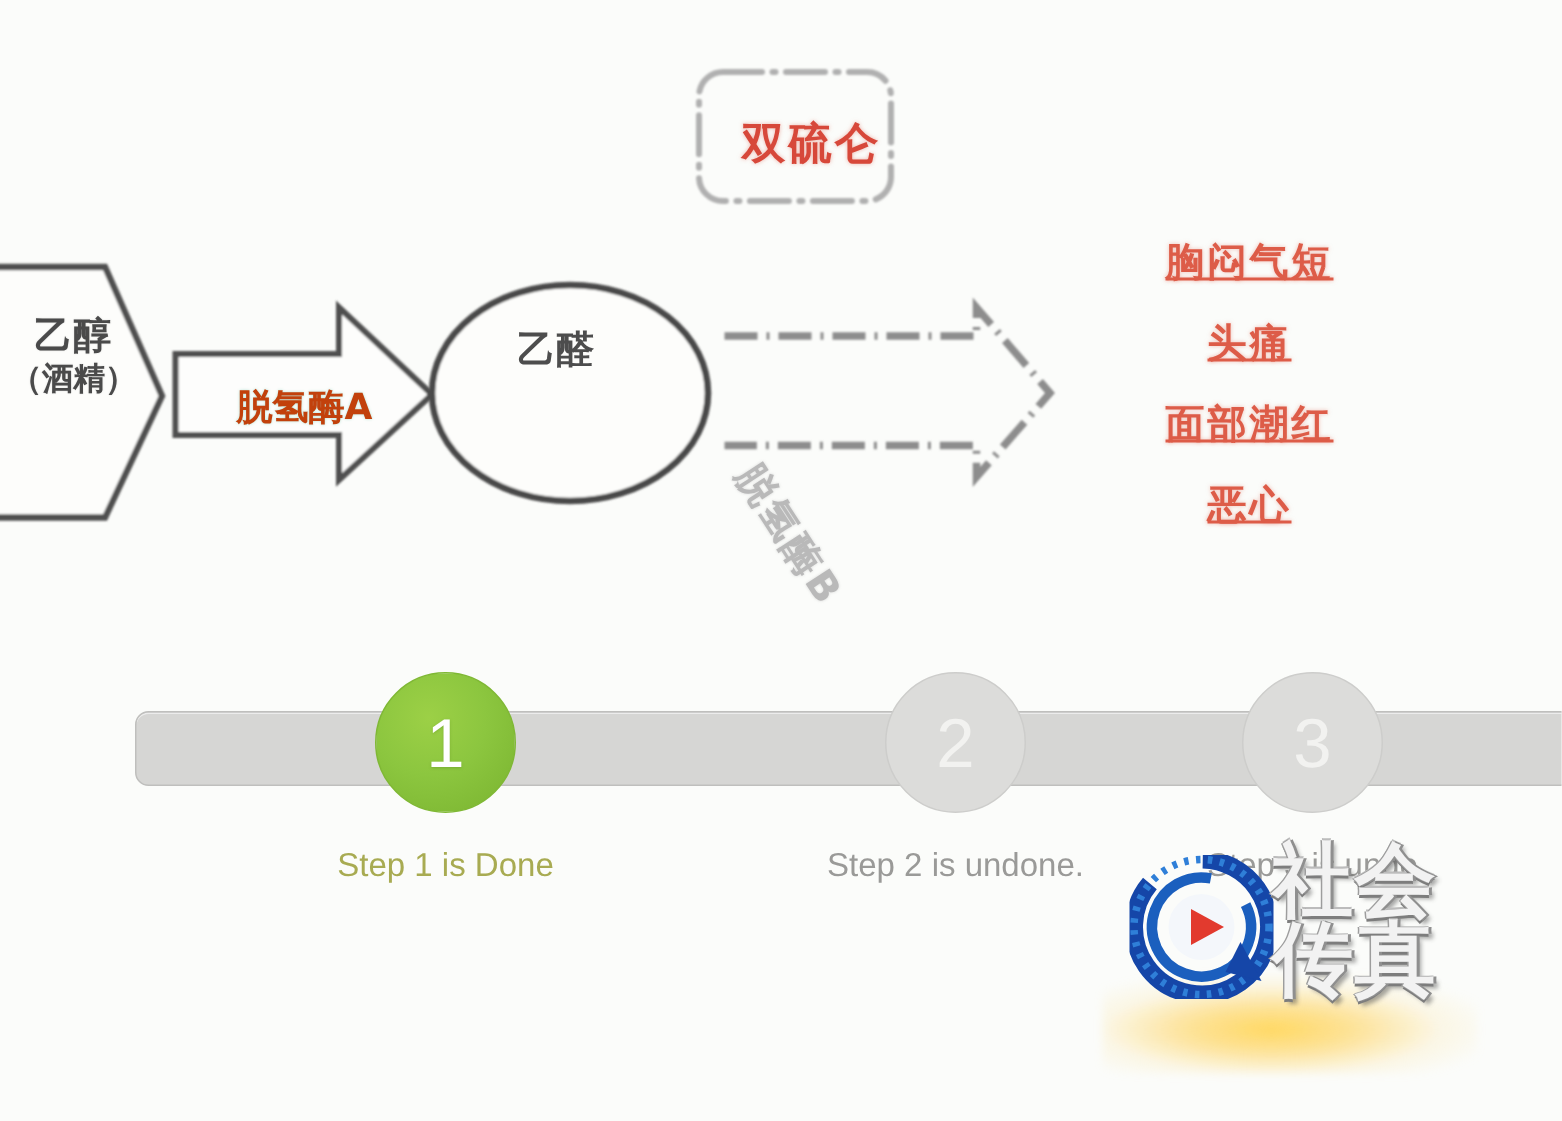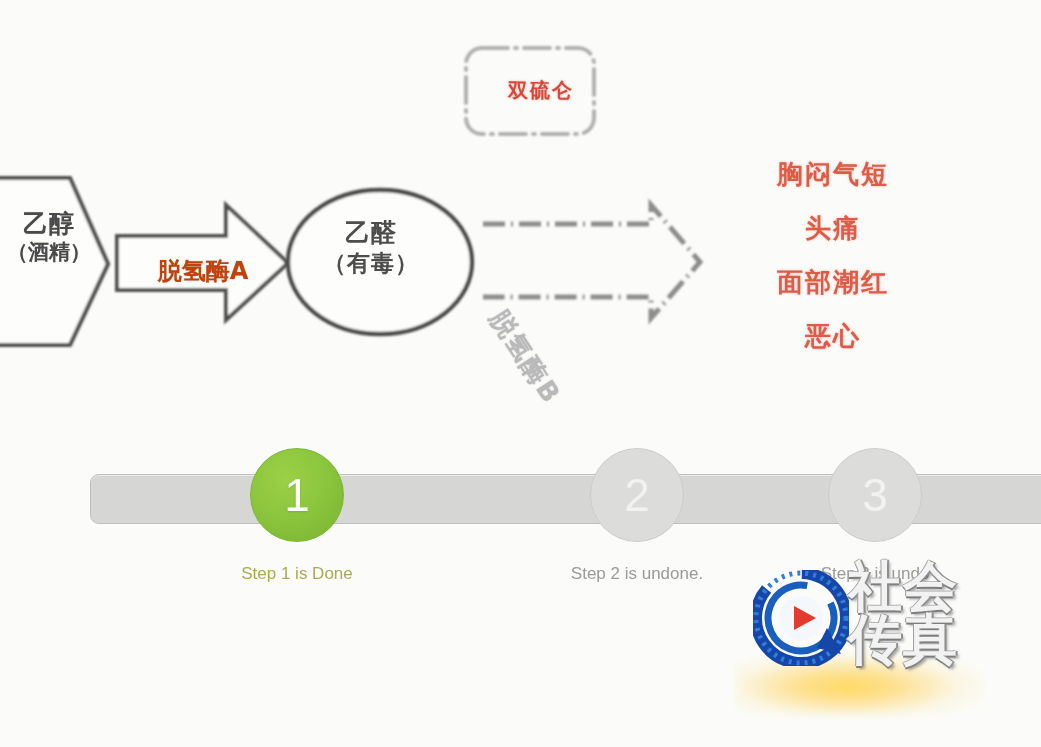--- a/index.html
+++ b/index.html
@@ -79,21 +79,21 @@
   #acetaldehyde-text .sub {
     font-size: 23px;
   }
 
   
   #disulfiram-text {
     left: 466px;
     top: 78px;
     width: 150px;
     color: #d7483a;
-    font-size: 20px;
+    font-size: 29px;
     font-weight: 700;
     letter-spacing: 2px;
     text-shadow: 0 0 3px rgba(225,120,105,0.55);
   }
 
   
   #enzymeB-text {
     left: 500px;
     top: 290px;
     width: 140px;
@@ -115,20 +115,21 @@
   }
   #symptoms .symptom {
     color: #dd5c48;
     font-size: 26px;
     font-weight: 700;
     letter-spacing: 2px;
     margin-bottom: 19px;
     font-family: "DejaVu Sans", "Liberation Sans", sans-serif;
     text-shadow: 0 0 3px rgba(230,140,125,0.55);
     white-space: nowrap;
+    text-decoration: underline;
   }
   #symptoms .symptom:last-child { margin-bottom: 0; }
 
   
   #stepbar-wrap {
     left: 0;
     top: 448px;
     width: 1041px;
     height: 180px;
   }
@@ -168,21 +169,21 @@
     border: 1px solid #7fb834;
     text-shadow: 0 1px 2px rgba(80,130,30,0.35);
   }
   .step-circle.todo {
     background: #dcdcda;
     border: 1px solid #cdcdcb;
     color: #f2f2f0;
   }
   .step-label {
     margin-top: 22px;
-    font-size: 17px;
+    font-size: 22px;
     white-space: nowrap;
     font-family: "Liberation Sans", "DejaVu Sans", sans-serif;
     text-align: center;
   }
   .step-label.done { color: #a8ab52; }
   .step-label.todo { color: #9a9a98; }
 
   
   #watermark {
     left: 735px;
@@ -272,21 +273,20 @@
 
   <div class="abs cn-label" id="ethanol-text">
     <div>乙醇</div>
     <div class="sub">（酒精）</div>
   </div>
 
   <div class="abs cn-label" id="enzymeA-text">脱氢酶A</div>
 
   <div class="abs cn-label" id="acetaldehyde-text">
     <div>乙醛</div>
-    <div class="sub">（有毒）</div>
   </div>
 
   <div class="abs cn-label" id="disulfiram-text">双硫仑</div>
 
   <div class="abs cn-label" id="enzymeB-text">脱氢酶B</div>
 
   <div class="abs" id="symptoms">
     <div class="symptom">胸闷气短</div>
     <div class="symptom">头痛</div>
     <div class="symptom">面部潮红</div>

